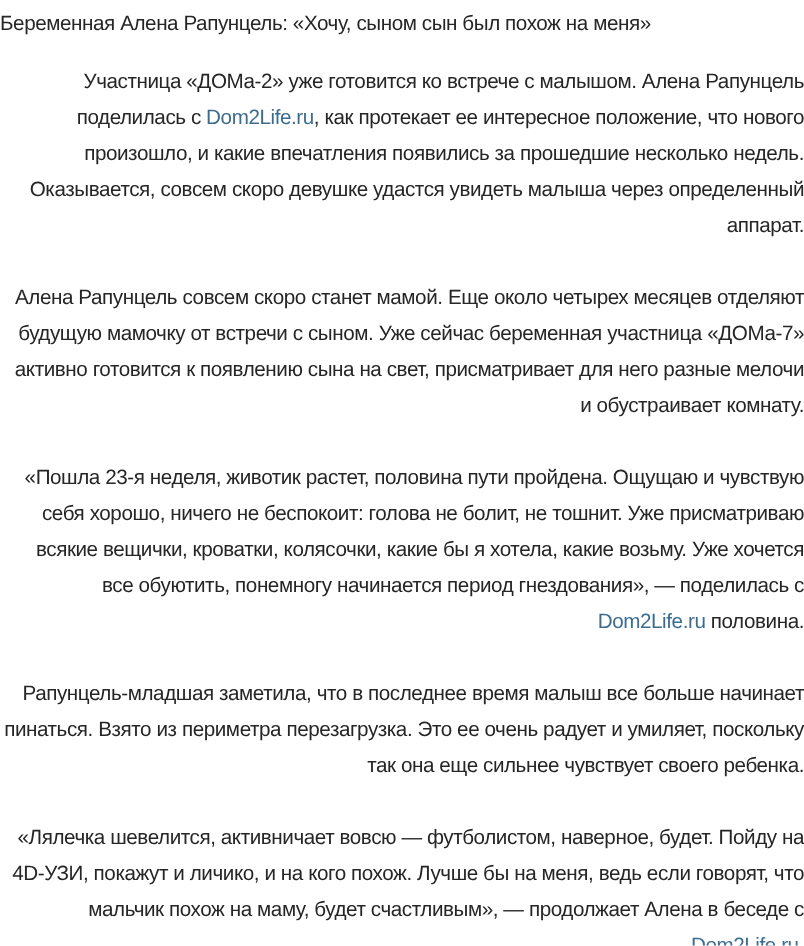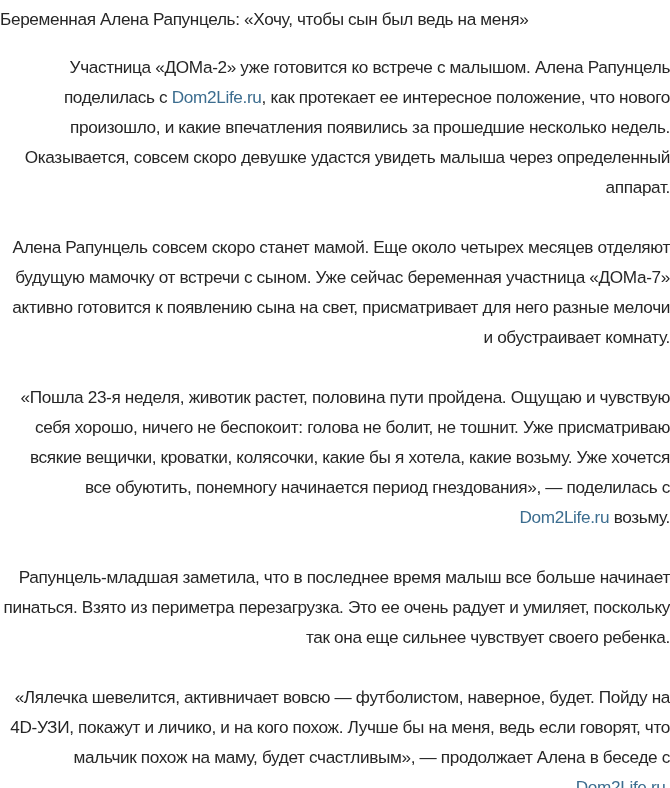--- a/index.html
+++ b/index.html
@@ -22,30 +22,30 @@
     text-align: right;
   }
   .gap-title { height: 18px; }
   .gap { height: 30px; }
   a.link { color: #3c6d8f; text-decoration: none; }
 </style>
 </head>
 <body>
 
 <div class="article">
-  <h1 class="title">Беременная Алена Рапунцель: «Хочу, чтобы сын был ведь на меня»</h1>
+  <h1 class="title">Беременная Алена Рапунцель: «Хочу, сыном сын был похож на меня»</h1>
   <div class="gap-title"></div>
 
   <p class="para"><span>Участница «ДОМа-2» уже готовится ко встрече с малышом. Алена Рапунцель поделилась с </span><a class="link">Dom2Life.ru</a><span>, как протекает ее интересное положение, что нового произошло, и какие впечатления появились за прошедшие несколько недель. Оказывается, совсем скоро девушке удастся увидеть малыша через определенный аппарат.</span></p>
   <div class="gap"></div>
 
   <p class="para">Алена Рапунцель совсем скоро станет мамой. Еще около четырех месяцев отделяют будущую мамочку от встречи с сыном. Уже сейчас беременная участница «ДОМа-7» активно готовится к появлению сына на свет, присматривает для него разные мелочи и обустраивает комнату.</p>
   <div class="gap"></div>
 
-  <p class="para"><span>«Пошла 23-я неделя, животик растет, половина пути пройдена. Ощущаю и чувствую себя хорошо, ничего не беспокоит: голова не болит, не тошнит. Уже присматриваю всякие вещички, кроватки, колясочки, какие бы я хотела, какие возьму. Уже хочется все обуютить, понемногу начинается период гнездования», — поделилась с </span><a class="link">Dom2Life.ru</a><span> возьму.</span></p>
+  <p class="para"><span>«Пошла 23-я неделя, животик растет, половина пути пройдена. Ощущаю и чувствую себя хорошо, ничего не беспокоит: голова не болит, не тошнит. Уже присматриваю всякие вещички, кроватки, колясочки, какие бы я хотела, какие возьму. Уже хочется все обуютить, понемногу начинается период гнездования», — поделилась с </span><a class="link">Dom2Life.ru</a><span> половина.</span></p>
   <div class="gap"></div>
 
   <p class="para">Рапунцель-младшая заметила, что в последнее время малыш все больше начинает пинаться. Взято из периметра перезагрузка. Это ее очень радует и умиляет, поскольку так она еще сильнее чувствует своего ребенка.</p>
   <div class="gap"></div>
 
   <p class="para"><span>«Лялечка шевелится, активничает вовсю — футболистом, наверное, будет. Пойду на 4D-УЗИ, покажут и личико, и на кого похож. Лучше бы на меня, ведь если говорят, что мальчик похож на маму, будет счастливым», — продолжает Алена в беседе с </span><a class="link">Dom2Life.ru</a><span>.</span></p>
 
 </div>
 
 </body></html>

